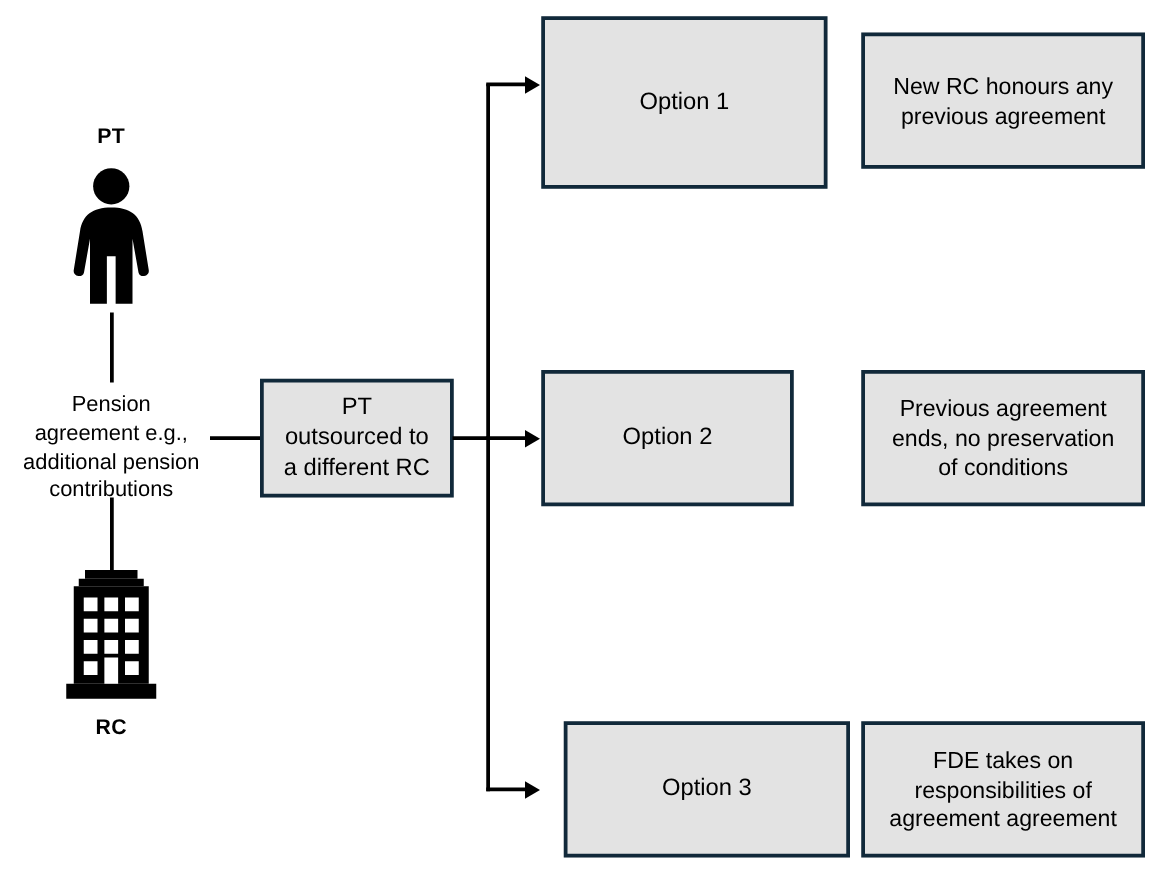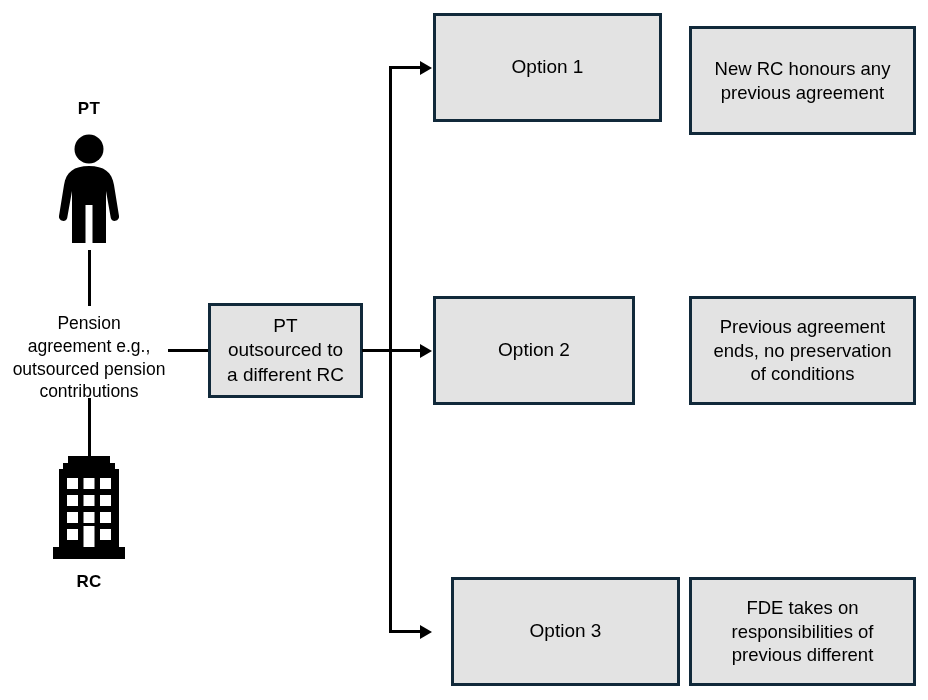--- a/index.html
+++ b/index.html
@@ -105,21 +105,21 @@
                C 58 90, 65.8 88, 65 83
                L 60 52
                C 58 39, 50 33, 35 33 Z" fill="#000"></path>
     </svg>
   </div>
 
   <div class="line-v" style="left:88px; top:250px; height:56px;"></div>
 
   <div class="label label-multiline" style="left:9px; top:312px; width:160px;">Pension
 agreement e.g.,
-outsourced pension
+additional pension
 contributions</div>
 
   <div class="line-v" style="left:88px; top:398px; height:58px;"></div>
 
   <div class="building-icon" style="left:51px; top:456px; width:76px; height:104px;">
     <svg width="76" height="104" viewBox="0 0 76 104" xmlns="http://www.w3.org/2000/svg">
 
       <rect x="17" y="0" width="42" height="7" fill="#000"></rect>
       <rect x="12" y="7" width="52" height="6" fill="#000"></rect>
 
@@ -160,30 +160,30 @@
 
   <div class="line-h" style="left:389px; top:66px; width:38px;"></div>
   <div class="arrow-head" style="left:420px; top:60.5px;"></div>
 
   <div class="line-h" style="left:389px; top:349px; width:38px;"></div>
   <div class="arrow-head" style="left:420px; top:343.5px;"></div>
 
   <div class="line-h" style="left:389px; top:630px; width:38px;"></div>
   <div class="arrow-head" style="left:420px; top:624.5px;"></div>
 
-  <div class="node-box" style="left:433px; top:13px; width:229px; height:109px;">Option 1</div>
+  <div class="node-box" style="left:433px; top:13px; width:229px; height:138px;">Option 1</div>
 
   <div class="node-box small-text" style="left:689px; top:26px; width:227px; height:109px;">New RC honours any
 previous agreement</div>
 
   <div class="node-box" style="left:433px; top:296px; width:202px; height:109px;">Option 2</div>
 
   <div class="node-box small-text" style="left:689px; top:296px; width:227px; height:109px;">Previous agreement
 ends, no preservation
 of conditions</div>
 
   <div class="node-box" style="left:433px; top:577px; width:229px; height:109px;margin-left:18px;">Option 3</div>
 
   <div class="node-box small-text" style="left:689px; top:577px; width:227px; height:109px;">FDE takes on
 responsibilities of
-previous different</div>
+agreement agreement</div>
 
 </div>
 
 </body></html>

